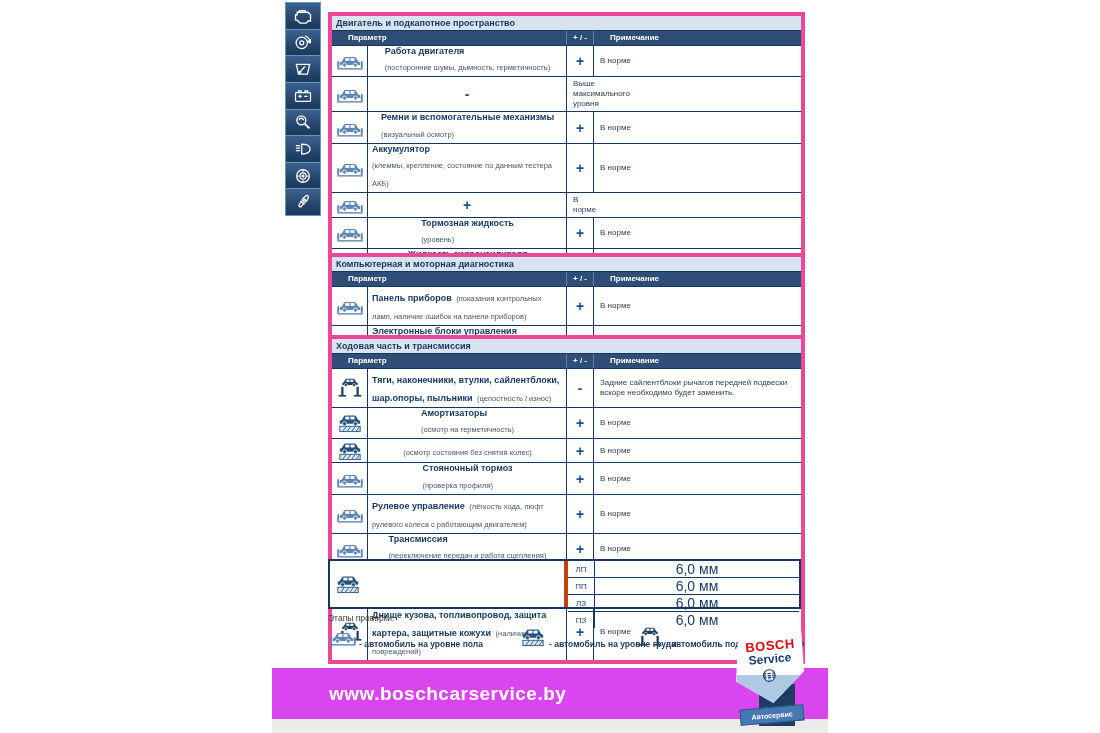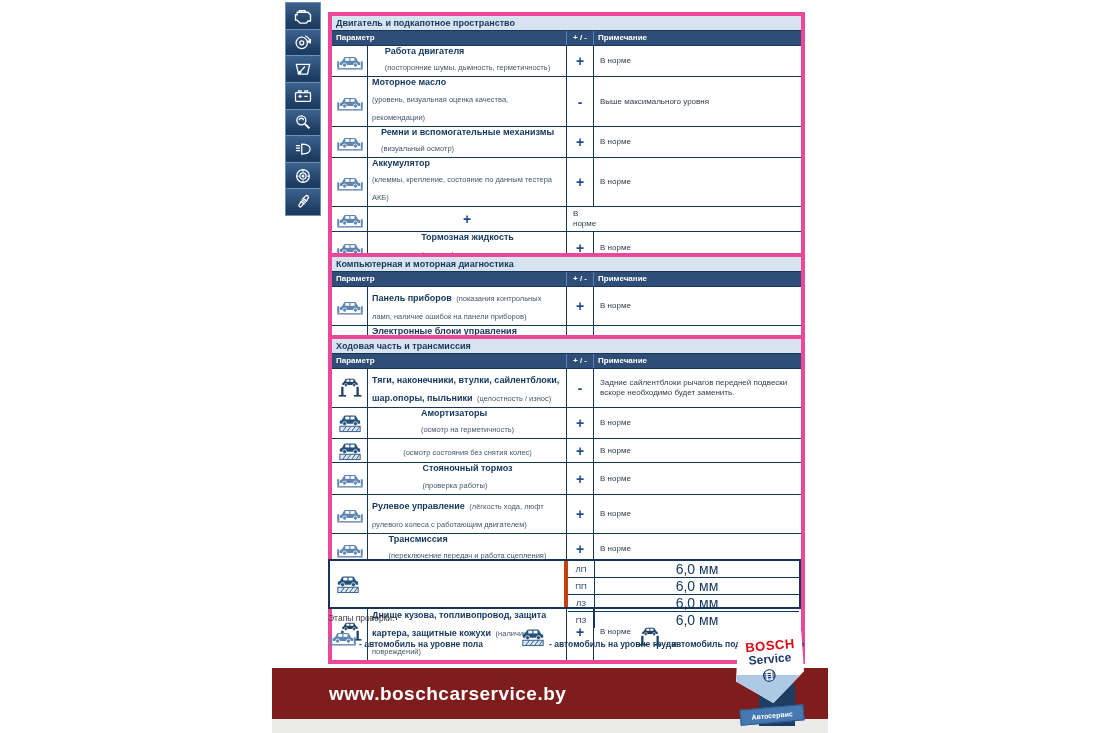--- a/index.html
+++ b/index.html
@@ -14,21 +14,21 @@
            border:1px solid #6b90bc;border-bottom:none;}
   .sb-cell:last-child{border-bottom:1px solid #6b90bc;}
 
   
   .vtable{position:absolute;left:328px;width:469px;border:4px solid #ec4899;background:#fff;}
   .t0{top:12px;} .t1{top:253px;} .t2{top:335px;}
   .sec-header{height:14px;line-height:14px;background:#d7e3ef;color:#16365c;
               font-size:9px;font-weight:bold;padding-left:4px;border-bottom:1px solid #16365c;}
   .col-header{display:grid;grid-template-columns:234px 27px 1fr;background:#2e4e77;
               color:#fff;font-size:8px;font-weight:bold;height:14px;line-height:14px;}
-  .col-header .ch{padding-left:4px;}
+  .col-header .ch{padding-left:16px;}
   .col-header .ch+.ch{border-left:1px solid #5b82b0;}
   .col-header .chs{padding-left:0;text-align:center;}
   .trow{display:grid;grid-template-columns:35px 199px 27px 1fr;border-top:1px solid #16365c;
         min-height:23px;}
   .trow.short{min-height:22px;}
   .c{display:flex;align-items:center;}
   .c+.c{border-left:1px solid #16365c;}
   .ci{justify-content:center;}
   .cp{display:block;padding:0 3px 2px 4px;align-self:center;margin:auto 0;}
   .cp-wrap{display:flex;flex-direction:column;justify-content:center;}
@@ -54,21 +54,21 @@
 
   
   .legend{position:absolute;left:328px;top:613px;width:478px;height:40px;}
   .legend-title{font-size:8.5px;color:#3a3a3a;}
   .legend-item{position:absolute;top:14px;display:flex;align-items:flex-end;gap:3px;}
   .li-0{left:2px;} .li-1{left:192px;} .li-2{left:309px;}
   .legend-label{font-size:8.5px;font-weight:bold;color:#16365c;padding-bottom:2px;white-space:nowrap;}
 
   
   .footer{position:absolute;left:272px;top:668px;width:556px;height:51px;
-          background:#7f1d1d;display:flex;align-items:center;}
+          background:#d946ef;display:flex;align-items:center;}
   .footer-url{color:#fff;font-size:19px;font-weight:bold;margin-left:57px;letter-spacing:0.5px;}
   .bottom-strip{position:absolute;left:272px;top:719px;width:556px;height:14px;background:#ebebe9;}
 
   
   .logo{position:absolute;left:735px;top:629px;width:72px;height:98px;}
   .logo-pole{position:absolute;left:24px;top:55px;width:36px;height:42px;background:#1e3d62;}
   .shield{position:absolute;left:1px;top:2px;width:68px;height:72px;background:#fff;
           clip-path:polygon(3% 13%, 96% 0%, 100% 56%, 55% 100%, 0% 70%);}
   .shield-bottom{position:absolute;left:0;top:44px;width:68px;height:28px;background:#aec9e4;
           clip-path:polygon(0% 0%, 100% 0%, 96% 28%, 54% 100%, 2% 45%);}
@@ -189,23 +189,20 @@
           <path d="M6 12.6 L8.4 8.2 Q9 7 10.6 7 L21.4 7 Q23 7 23.6 8.2 L26 12.6 Q28.6 13 28.6 14.8 L28.6 16.2 Q28.6 17 27.8 17 L4.2 17 Q3.4 17 3.4 16.2 L3.4 14.8 Q3.4 13 6 12.6 Z" fill="#5e86b0"></path>
           <rect x="10.2" y="8.4" width="5" height="3.4" fill="#fff"></rect>
           <rect x="16.6" y="8.4" width="5" height="3.4" fill="#fff"></rect>
           <circle cx="9.3" cy="17" r="2.5" fill="#5e86b0" stroke="#fff" stroke-width="0.9"></circle>
           <circle cx="22.7" cy="17" r="2.5" fill="#5e86b0" stroke="#fff" stroke-width="0.9"></circle>
           <rect x="0.3" y="12.3" width="2.4" height="8.2" fill="#5e86b0"></rect>
           <rect x="29.3" y="12.3" width="2.4" height="8.2" fill="#5e86b0"></rect>
           <rect x="0.3" y="20.8" width="31.4" height="1.7" fill="#5e86b0"></rect>
         </svg>
       </div>
-      <div class="c cp-wrap">
-        <div class="cp"><span class="rt blk">Моторное масло</span><span class="rs">(уровень, визуальная оценка качества, рекомендации)</span></div>
-      </div>
       <div class="c sc">-</div>
       <div class="c nt">Выше максимального уровня</div>
     </div>
     <div class="trow">
       <div class="c ci">
         <svg viewBox="0 0 32 24" width="26" height="20">
           <path d="M6 12.6 L8.4 8.2 Q9 7 10.6 7 L21.4 7 Q23 7 23.6 8.2 L26 12.6 Q28.6 13 28.6 14.8 L28.6 16.2 Q28.6 17 27.8 17 L4.2 17 Q3.4 17 3.4 16.2 L3.4 14.8 Q3.4 13 6 12.6 Z" fill="#5e86b0"></path>
           <rect x="10.2" y="8.4" width="5" height="3.4" fill="#fff"></rect>
           <rect x="16.6" y="8.4" width="5" height="3.4" fill="#fff"></rect>
           <circle cx="9.3" cy="17" r="2.5" fill="#5e86b0" stroke="#fff" stroke-width="0.9"></circle>
@@ -439,21 +436,21 @@
           <rect x="10.2" y="8.4" width="5" height="3.4" fill="#fff"></rect>
           <rect x="16.6" y="8.4" width="5" height="3.4" fill="#fff"></rect>
           <circle cx="9.3" cy="17" r="2.5" fill="#5e86b0" stroke="#fff" stroke-width="0.9"></circle>
           <circle cx="22.7" cy="17" r="2.5" fill="#5e86b0" stroke="#fff" stroke-width="0.9"></circle>
           <rect x="0.3" y="12.3" width="2.4" height="8.2" fill="#5e86b0"></rect>
           <rect x="29.3" y="12.3" width="2.4" height="8.2" fill="#5e86b0"></rect>
           <rect x="0.3" y="20.8" width="31.4" height="1.7" fill="#5e86b0"></rect>
         </svg>
       </div>
       <div class="c cp-wrap">
-        <div class="cp"><span class="rt blk">Стояночный тормоз</span><span class="rs">(проверка работы)</span></div>
+        <div class="cp"><span class="rt blk">Стояночный тормоз</span><span class="rs">(проверка профиля)</span></div>
       </div>
       <div class="c sc">+</div>
       <div class="c nt">В норме</div>
     </div>
     <div class="trow">
       <div class="c ci">
         <svg viewBox="0 0 32 24" width="26" height="20">
           <path d="M6 12.6 L8.4 8.2 Q9 7 10.6 7 L21.4 7 Q23 7 23.6 8.2 L26 12.6 Q28.6 13 28.6 14.8 L28.6 16.2 Q28.6 17 27.8 17 L4.2 17 Q3.4 17 3.4 16.2 L3.4 14.8 Q3.4 13 6 12.6 Z" fill="#5e86b0"></path>
           <rect x="10.2" y="8.4" width="5" height="3.4" fill="#fff"></rect>
           <rect x="16.6" y="8.4" width="5" height="3.4" fill="#fff"></rect>

